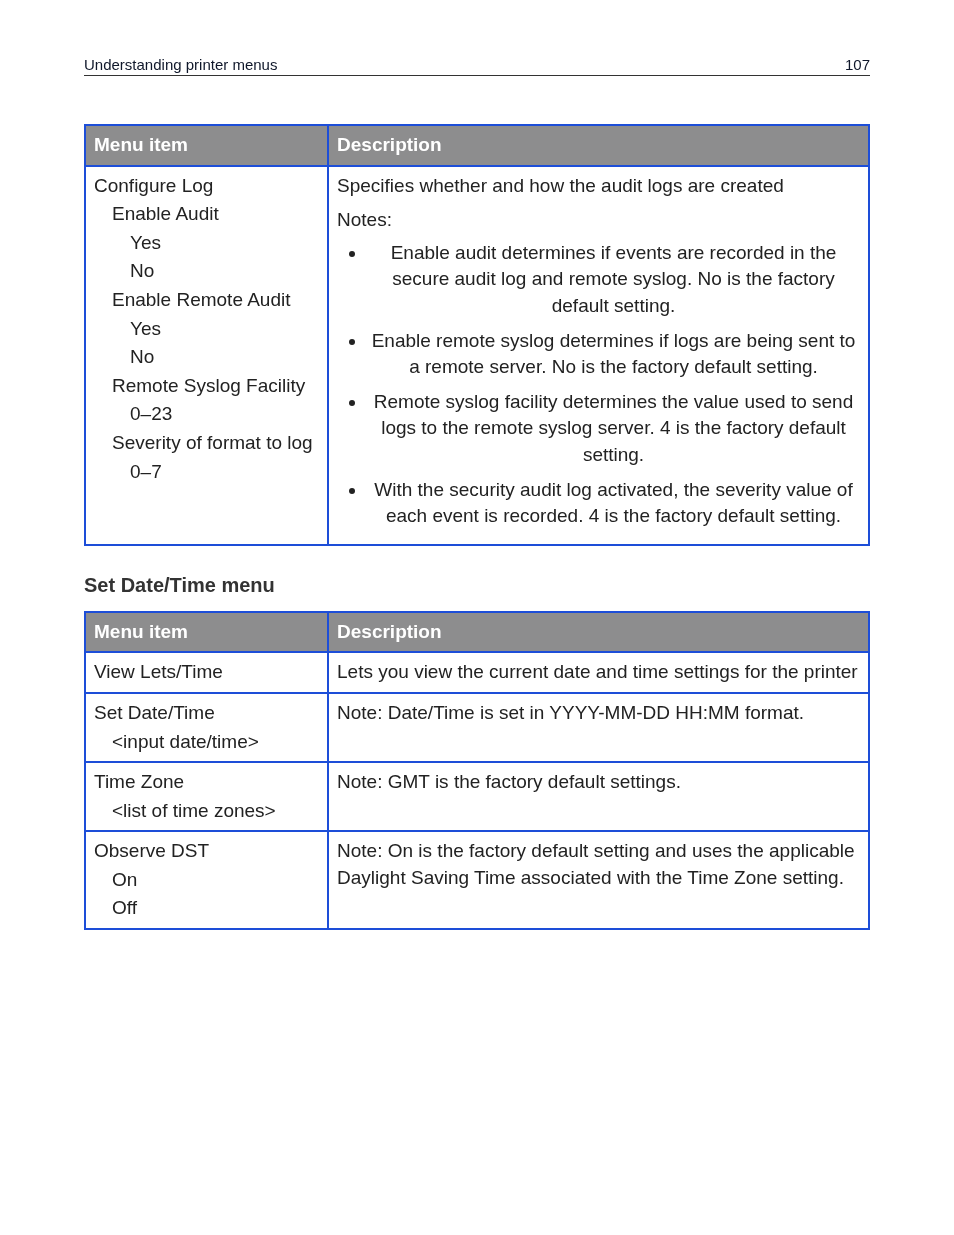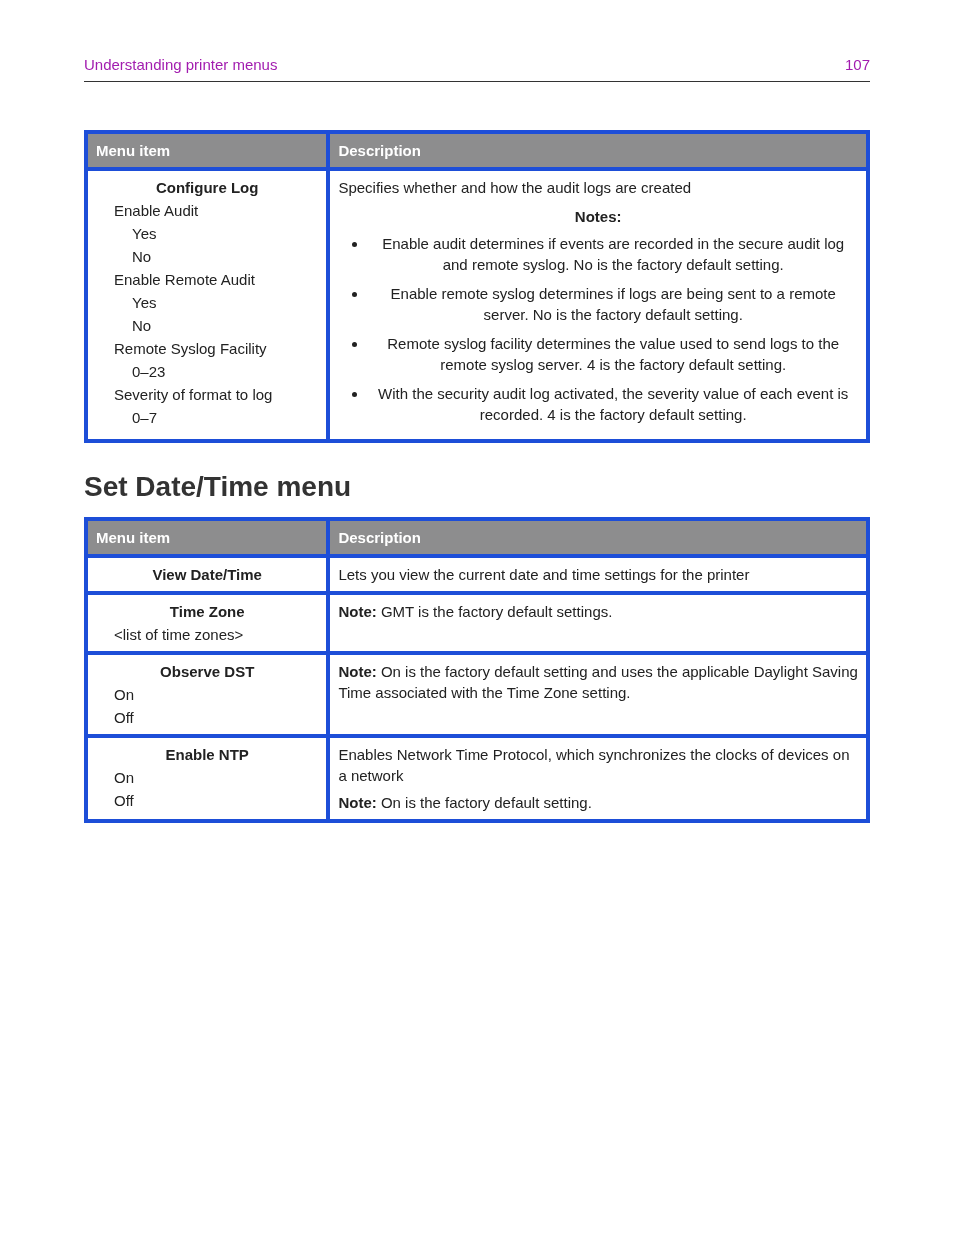--- a/index.html
+++ b/index.html
@@ -15,59 +15,59 @@
     min-height: 1235px;
     box-sizing: border-box;
     padding: 56px 84px 0 84px;
     margin: 0 auto;
   }
   .running-header {
     display: flex;
     justify-content: space-between;
     align-items: flex-end;
     border-bottom: 1px solid #333;
-    padding-bottom: 8px;
+    padding-bottom: 2px;
     margin-bottom: 48px;
-    color: #a21caf;
+    color: #0f172a;
     font-size: 15px;
   }
   table.menu-table {
     width: 100%;
     border-collapse: collapse;
     table-layout: fixed;
   }
   table.menu-table th,
   table.menu-table td {
-    border: 4px solid #1d4ed8;
+    border: 2px solid #1d4ed8;
     text-align: left;
     vertical-align: top;
     padding: 6px 8px;
-    font-size: 15px;
+    font-size: 19px;
     line-height: 1.4;
   }
   table.menu-table th {
     background: #8d8d8e;
     color: #fff;
     font-weight: 700;
   }
   table.menu-table col.menu-col { width: 31%; }
   table.menu-table col.desc-col { width: 69%; }
-  .bold { font-weight: 700; text-align: center; }
+  .bold { font-weight: 400; }
   ul.note-list {
     margin: 6px 0 0 0;
     padding-left: 30px;
     text-align: center;
   }
   ul.note-list li {
     margin-bottom: 8px;
   }
   .indent1 { padding-left: 18px; }
   .indent2 { padding-left: 36px; }
   h2.section-title {
-    font-size: 28px;
+    font-size: 20px;
     font-weight: 700;
     margin: 28px 0 14px 0;
     color: #333;
   }
   .mb { margin-bottom: 2px; }
 </style>
 </head>
 <body>
 
 <div class="page">
@@ -131,27 +131,36 @@
     <thead>
       <tr>
         <th>Menu item</th>
         <th>Description</th>
       </tr>
     </thead>
     <tbody>
 
       <tr>
         <td>
-          <div class="bold">View Date/Time</div>
+          <div class="bold">View Lets/Time</div>
         </td>
         <td>
           <span>Lets you view the current date and time settings for the printer</span>
         </td>
       </tr>
 
+      <tr>
+        <td>
+          <div class="bold mb">Set Date/Time</div>
+          <div class="indent1">&lt;input date/time&gt;</div>
+        </td>
+        <td>
+          <span class="bold">Note:</span><span> Date/Time is set in YYYY-MM-DD HH:MM format.</span>
+        </td>
+      </tr>
 
       <tr>
         <td>
           <div class="bold mb">Time Zone</div>
           <div class="indent1">&lt;list of time zones&gt;</div>
         </td>
         <td>
           <span class="bold">Note:</span><span> GMT is the factory default settings.</span>
         </td>
       </tr>
@@ -160,29 +169,16 @@
         <td>
           <div class="bold mb">Observe DST</div>
           <div class="indent1 mb">On</div>
           <div class="indent1">Off</div>
         </td>
         <td>
           <span class="bold">Note:</span><span> On is the factory default setting and uses the applicable Daylight Saving Time associated with the Time Zone setting.</span>
         </td>
       </tr>
 
-      <tr>
-        <td>
-          <div class="bold mb">Enable NTP</div>
-          <div class="indent1 mb">On</div>
-          <div class="indent1">Off</div>
-        </td>
-        <td>
-          <div class="mb">Enables Network Time Protocol, which synchronizes the clocks of devices on a network</div>
-          <div style="margin-top:6px;">
-            <span class="bold">Note:</span><span> On is the factory default setting.</span>
-          </div>
-        </td>
-      </tr>
     </tbody>
   </table>
 
 </div>
 
 </body></html>

